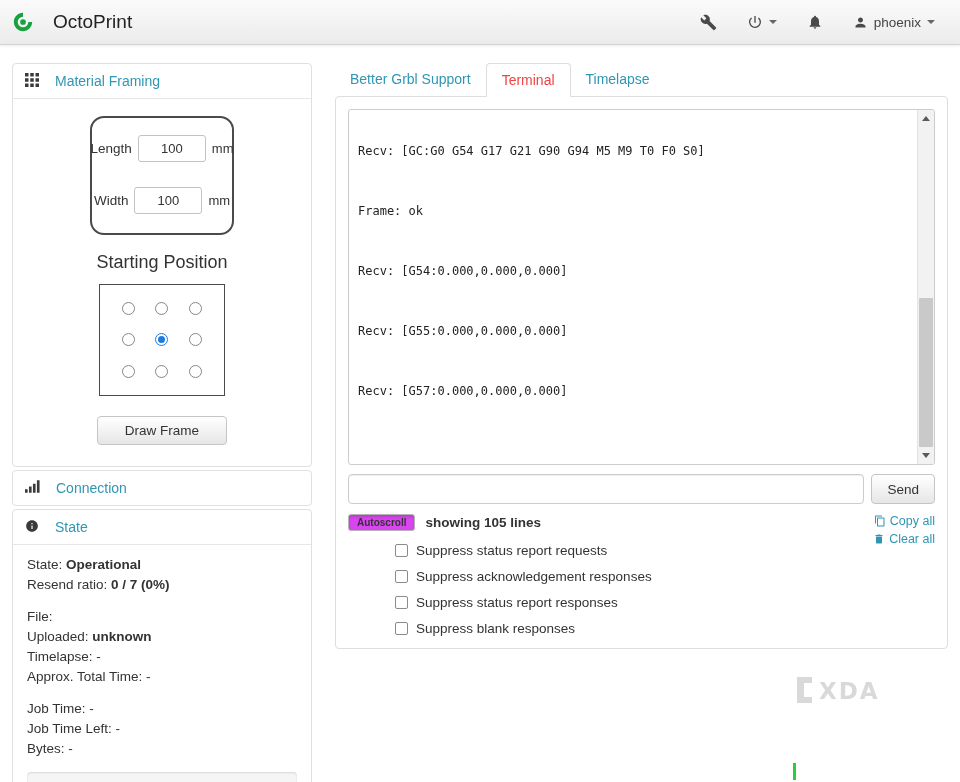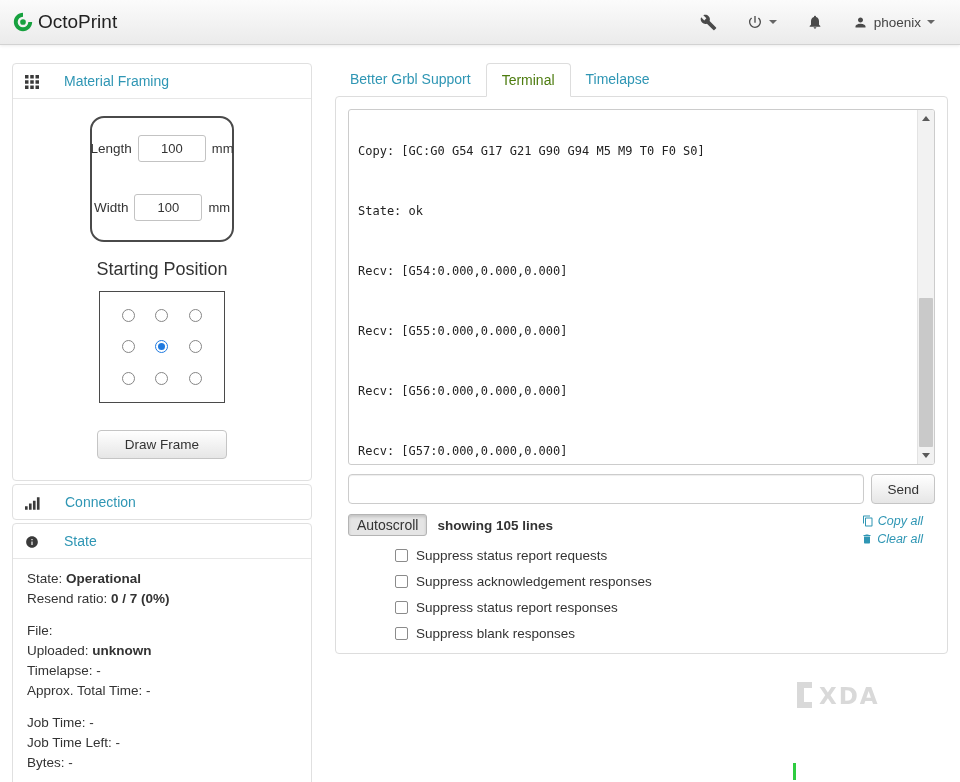--- a/index.html
+++ b/index.html
@@ -11,70 +11,70 @@
   :root{
     --accent:#2f96b4; --brand-green:#17a13f; --radio-blue:#1f7ae0;
   }
 
   
   .navbar{
     height:45px; display:flex; align-items:center; justify-content:space-between;
     padding:0 10px 0 12px; background:linear-gradient(#fbfbfb,#ebebeb);
     border-bottom:1px solid #d2d2d2; box-shadow:0 1px 3px rgba(0,0,0,.08);
   }
-  .brand{ display:flex; align-items:center; gap:4px; font-size:19px; color:#222; cursor:pointer;}
+  .brand{ display:flex; align-items:center; gap:19px; font-size:19px; color:#222; cursor:pointer;}
   .nav-right{ display:flex; align-items:flex-end; height:100%; }
   .nav-item{ display:flex; align-items:center; gap:6px; padding:0 15px; height:100%; color:#444; font-size:13.5px; cursor:pointer;}
   .caret{ width:0;height:0;border-left:4px solid transparent;border-right:4px solid transparent;border-top:4px solid #666; }
   .navicon{ fill:#4a4a4a; }
 
   
   .page{ display:flex; align-items:flex-start; padding:18px 12px 0; gap:23px; }
   .sidebar{ width:300px; flex:none; display:flex; flex-direction:column; gap:3px; }
   .main{ flex:1; min-width:0; }
 
   
   .panel{ background:#fff; border:1px solid #e0e0e0; border-radius:4px; }
-  .panel-header{ display:flex; align-items:flex-end; gap:25px; padding:9px 12px; font-size:14px; }
+  .panel-header{ display:flex; align-items:flex-start; gap:16px; padding:9px 12px; font-size:14px; }
   .panel-header a{ color:var(--accent); text-decoration:none; cursor:pointer; }
   .sideicon{ fill:#3a3a3a; flex:none; }
   .panel-body{ border-top:1px solid #e7e7e7; }
 
   
   .mf-body{ padding:17px 14px 21px; text-align:center; }
   .dims-box{ width:144px; margin:0 auto; border:2px solid #4a4a4a; border-radius:14px;
-    padding:17px 10px 19px; display:flex; flex-direction:column; gap:32px; }
+    padding:17px 10px 19px; display:flex; flex-direction:column; gap:25px; }
   .dim-row{ display:flex; align-items:center; gap:6px; justify-content:center; }
   .dim-label{ font-size:13.5px; }
   .dim-input{ width:68px; height:27px; border:1px solid #c3c3c3; border-radius:3px;
     text-align:center; font-size:13px; font-family:inherit; color:#333; }
   .dim-unit{ font-size:13px; }
   .sp-label{ margin:17px 0 11px; font-size:18px; }
   .pos-grid{ width:126px; height:112px; border:1px solid #4a4a4a; margin:0 auto;
     display:grid; grid-template-columns:repeat(3,1fr); place-items:center; padding:8px 12px; }
   input[type=radio]{ appearance:none; -webkit-appearance:none; width:13px; height:13px;
     border:1px solid #868686; border-radius:50%; background:#fff; cursor:pointer; }
   input[type=radio]:checked{ border-color:var(--radio-blue); }
   input[type=radio]:checked::after{ content:""; display:block; width:7px; height:7px;
     margin:2px; border-radius:50%; background:var(--radio-blue); }
   .btn{ display:inline-block; background:linear-gradient(#ffffff,#e6e6e6); border:1px solid #c5c5c5;
     border-radius:4px; color:#333; font-size:13.5px; font-family:inherit; cursor:pointer; }
-  .draw-btn{ margin-top:27px; padding:6px 27px; }
+  .draw-btn{ margin-top:20px; padding:6px 27px; }
 
   
   .state-body{ padding:10px 14px 14px; font-size:13.5px; line-height:20px; }
   .gap{ margin-top:12px; }
   .progress{ margin-top:13px; height:20px; background:#f5f5f5; border-radius:4px;
     box-shadow:inset 0 1px 2px rgba(0,0,0,.12); }
 
   
   .tabs{ display:flex; list-style:none; }
   .tab{ padding:8px 15px; font-size:14px; color:var(--accent); cursor:pointer; margin-bottom:-1px; position:relative; z-index:2; }
   .tab.active{ background:#fff; border:1px solid #ddd; border-bottom-color:#fff;
-    border-radius:4px 4px 0 0; color:#4d7c0f; }
+    border-radius:4px 4px 0 0; color:#ef4444; }
   .tab-content{ border:1px solid #ddd; border-radius:4px; padding:12px; background:#fff; position:relative; z-index:1; }
 
   
   .terminal-box{ position:relative; border:1px solid #ccc; border-radius:3px; height:356px;
     overflow:hidden; background:#fff; }
   .terminal-log{ font-family:"DejaVu Sans Mono", monospace; font-size:12px; line-height:20px;
     color:#222; padding:0 26px 0 9px; margin-top:-9px; word-break:break-all; white-space:pre-wrap; }
   .scrollbar{ position:absolute; top:0; right:0; bottom:0; width:17px; background:#f2f2f2;
     border-left:1px solid #e3e3e3; }
   .sb-btn{ position:absolute; left:0; width:16px; height:17px; display:flex; align-items:center;
@@ -85,24 +85,24 @@
   .sb-thumb{ position:absolute; left:1px; width:14px; bottom:17px; height:42%;
     background:#c9c9c9; border-radius:1px; cursor:grab; }
 
   .send-row{ display:flex; gap:7px; margin-top:9px; }
   .send-input{ flex:1; height:30px; border:1px solid #ccc; border-radius:4px; padding:4px 8px;
     font-size:13.5px; box-shadow:inset 0 1px 1px rgba(0,0,0,.07); font-family:inherit; }
   .send-btn{ padding:4px 15px; }
 
   .term-lower{ position:relative; margin-top:10px; }
   .autoscroll-row{ display:flex; align-items:center; gap:10px; }
-  .autoscroll-btn{ padding:2px 8px; font-size:14px; background:#e5e5e5; border:1px solid #b4b4b4;
-    border-radius:3px; box-shadow:inset 0 2px 3px rgba(0,0,0,.15); color:#333; font-family:inherit; cursor:pointer; }
+  .autoscroll-btn{ padding:2px 8px; font-size:10px; background:#d946ef; border:1px solid #b4b4b4;
+    border-radius:3px; box-shadow:inset 0 2px 3px rgba(0,0,0,.15); color:#333; font-family:inherit; cursor:pointer;font-weight:bold; }
   .showing{ font-size:13.5px;font-weight:bold; }
-  .term-actions{ position:absolute; top:0; right:12px; display:flex; flex-direction:column; gap:4px; align-items:flex-end;font-style:italic; }
+  .term-actions{ position:absolute; top:0; right:0; display:flex; flex-direction:column; gap:4px; align-items:flex-end; }
   .term-link{ color:var(--accent); font-size:12.5px; text-decoration:none; display:flex;
     align-items:center; gap:4px; cursor:pointer; }
   .term-link svg{ fill:var(--accent); }
 
   .opts{ margin-top:12px; display:flex; flex-direction:column; gap:11px; }
   .opt{ display:flex; align-items:center; gap:8px; font-size:13.5px; cursor:pointer;padding-left:47px; }
   input[type=checkbox]{ appearance:none; -webkit-appearance:none; width:13px; height:13px;
     border:1px solid #8b8b8b; border-radius:2px; background:#fff; flex:none; cursor:pointer; }
 
   .adv{ margin-top:13px; color:#999; font-size:12.5px; display:flex; align-items:center; gap:6px; cursor:pointer; }
@@ -224,25 +224,24 @@
     <ul class="tabs">
       <li class="tab">Better Grbl Support</li>
       <li class="tab active">Terminal</li>
       <li class="tab">Timelapse</li>
     </ul>
 
     <div class="tab-content">
 
       <div class="terminal-box">
         <div class="terminal-log">
-          <div class="tline">Copy: [GC:G0 G54 G17 G21 G90 G94 M5 M9 T0 F0 S0]</div>
-          <div class="tline">State: ok</div>
+          <div class="tline">Recv: [GC:G0 G54 G17 G21 G90 G94 M5 M9 T0 F0 S0]</div>
+          <div class="tline">Frame: ok</div>
           <div class="tline">Recv: [G54:0.000,0.000,0.000]</div>
           <div class="tline">Recv: [G55:0.000,0.000,0.000]</div>
-          <div class="tline">Recv: [G56:0.000,0.000,0.000]</div>
           <div class="tline">Recv: [G57:0.000,0.000,0.000]</div>
           
           
           
           
           
           
           
           
           

